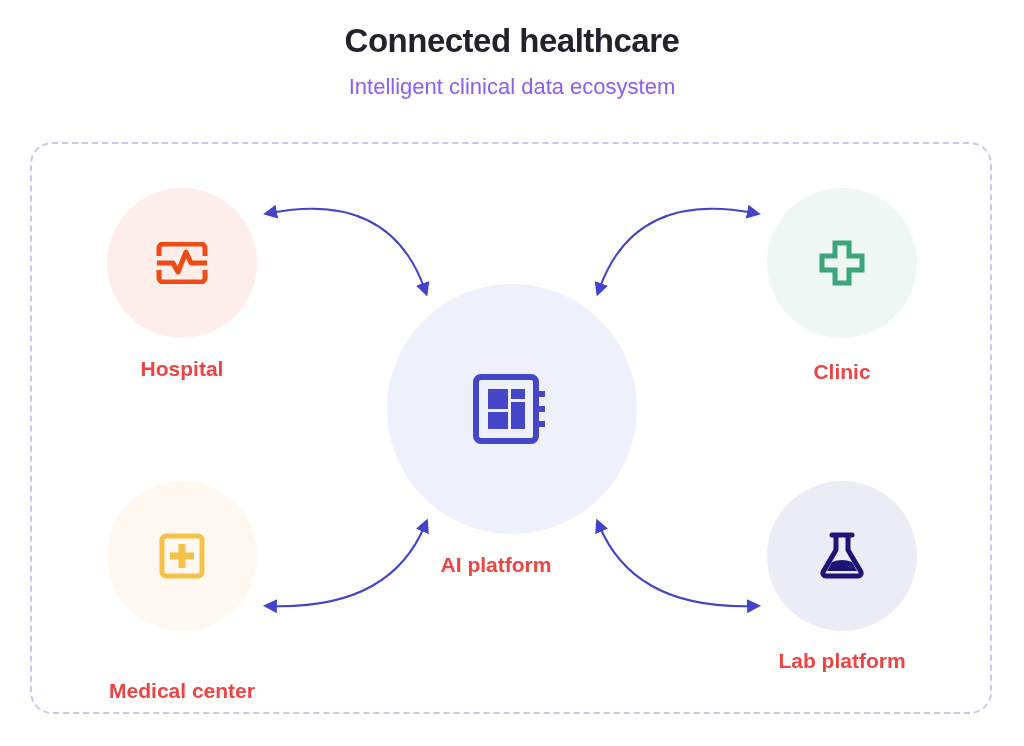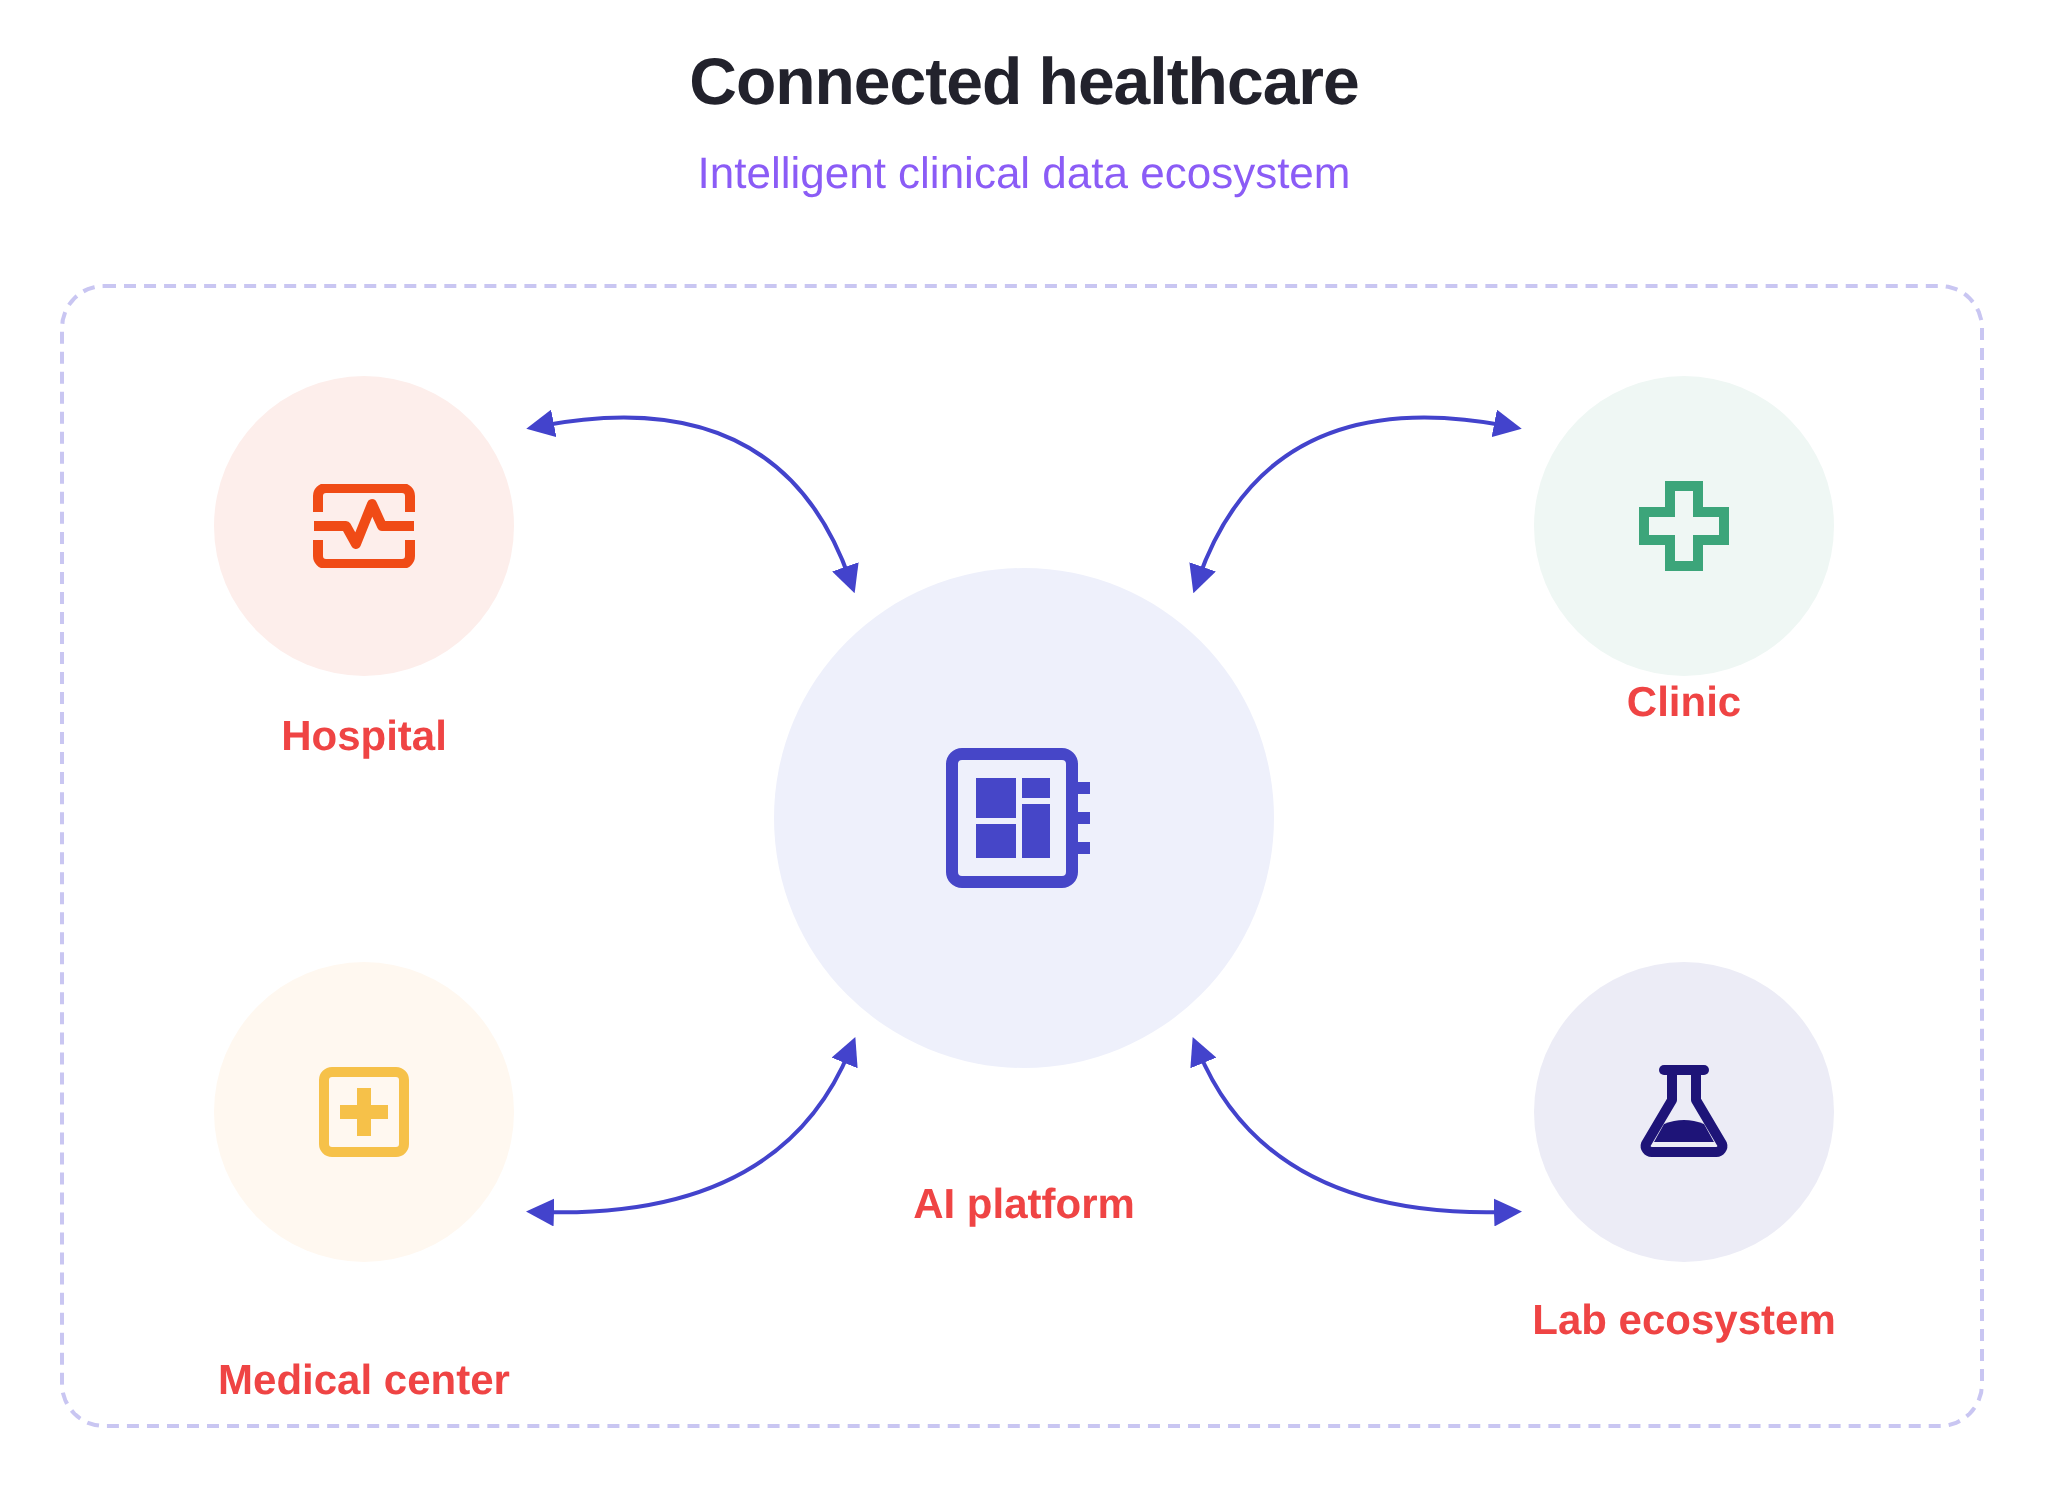--- a/index.html
+++ b/index.html
@@ -43,45 +43,45 @@
     <path d="M1,21 H17 L22,30 L30,10 L35,21 H51" fill="none" stroke="#f04b16" stroke-width="5" stroke-linejoin="round"></path>
   </svg>
 </div>
 <div class="node-label" style="left:82px; width:200px; top:357px;">Hospital</div>
 
 <div class="node-circle" style="left:767px; top:188px; width:150px; height:150px; background:#eff7f4;">
   <svg width="46" height="46" viewBox="0 0 46 46">
     <path d="M16,3 H30 V16 H43 V30 H30 V43 H16 V30 H3 V16 H16 Z" fill="none" stroke="#3ca57a" stroke-width="5" stroke-linejoin="miter"></path>
   </svg>
 </div>
-<div class="node-label" style="left:742px; width:200px; top:340px;">Clinic</div>
+<div class="node-label" style="left:742px; width:200px; top:360px;">Clinic</div>
 
 <div class="node-circle" style="left:387px; top:284px; width:250px; height:250px; background:#eef0fb;">
   <svg width="78" height="70" viewBox="0 0 78 70">
     <rect x="3" y="3" width="60" height="64" rx="5" fill="none" stroke="#4646c8" stroke-width="6"></rect>
     <rect x="15" y="15" width="20" height="20" fill="#4646c8"></rect>
     <rect x="38" y="15" width="14" height="10" fill="#4646c8"></rect>
     <rect x="15" y="38" width="20" height="17" fill="#4646c8"></rect>
     <rect x="38" y="28" width="14" height="27" fill="#4646c8"></rect>
     <rect x="63" y="17" width="9" height="6" fill="#4646c8"></rect>
     <rect x="63" y="32" width="9" height="6" fill="#4646c8"></rect>
     <rect x="63" y="47" width="9" height="6" fill="#4646c8"></rect>
   </svg>
 </div>
-<div class="node-label" style="left:412px; width:200px; top:553px;margin-top:38px;">AI platform</div>
+<div class="node-label" style="left:396px; width:200px; top:553px;">AI platform</div>
 
 <div class="node-circle" style="left:107px; top:481px; width:150px; height:150px; background:#fff8f0;">
   <svg width="46" height="46" viewBox="0 0 46 46">
     <rect x="3" y="3" width="40" height="40" rx="4" fill="none" stroke="#f6c149" stroke-width="5"></rect>
     <rect x="19.5" y="11" width="7" height="24" fill="#f6c149"></rect>
     <rect x="11" y="19.5" width="24" height="7" fill="#f6c149"></rect>
   </svg>
 </div>
 <div class="node-label" style="left:62px; width:240px; top:679px;">Medical center</div>
 
 <div class="node-circle" style="left:767px; top:481px; width:150px; height:150px; background:#ececf6;">
   <svg width="48" height="48" viewBox="0 0 48 48">
     <path d="M14,3 H34" stroke="#1e1478" stroke-width="5" stroke-linecap="round"></path>
     <path d="M18,4 V18 L5,40 a3,3 0 0 0 3,4 H40 a3,3 0 0 0 3,-4 L30,18 V4" fill="none" stroke="#1e1478" stroke-width="5" stroke-linejoin="round"></path>
     <path d="M14,30 Q24,26 34,30 L39,39 H9 Z" fill="#1e1478"></path>
   </svg>
 </div>
-<div class="node-label" style="left:742px; width:200px; top:649px;">Lab ecosystem</div>
+<div class="node-label" style="left:742px; width:200px; top:649px;">Lab platform</div>
 
 </body></html>

